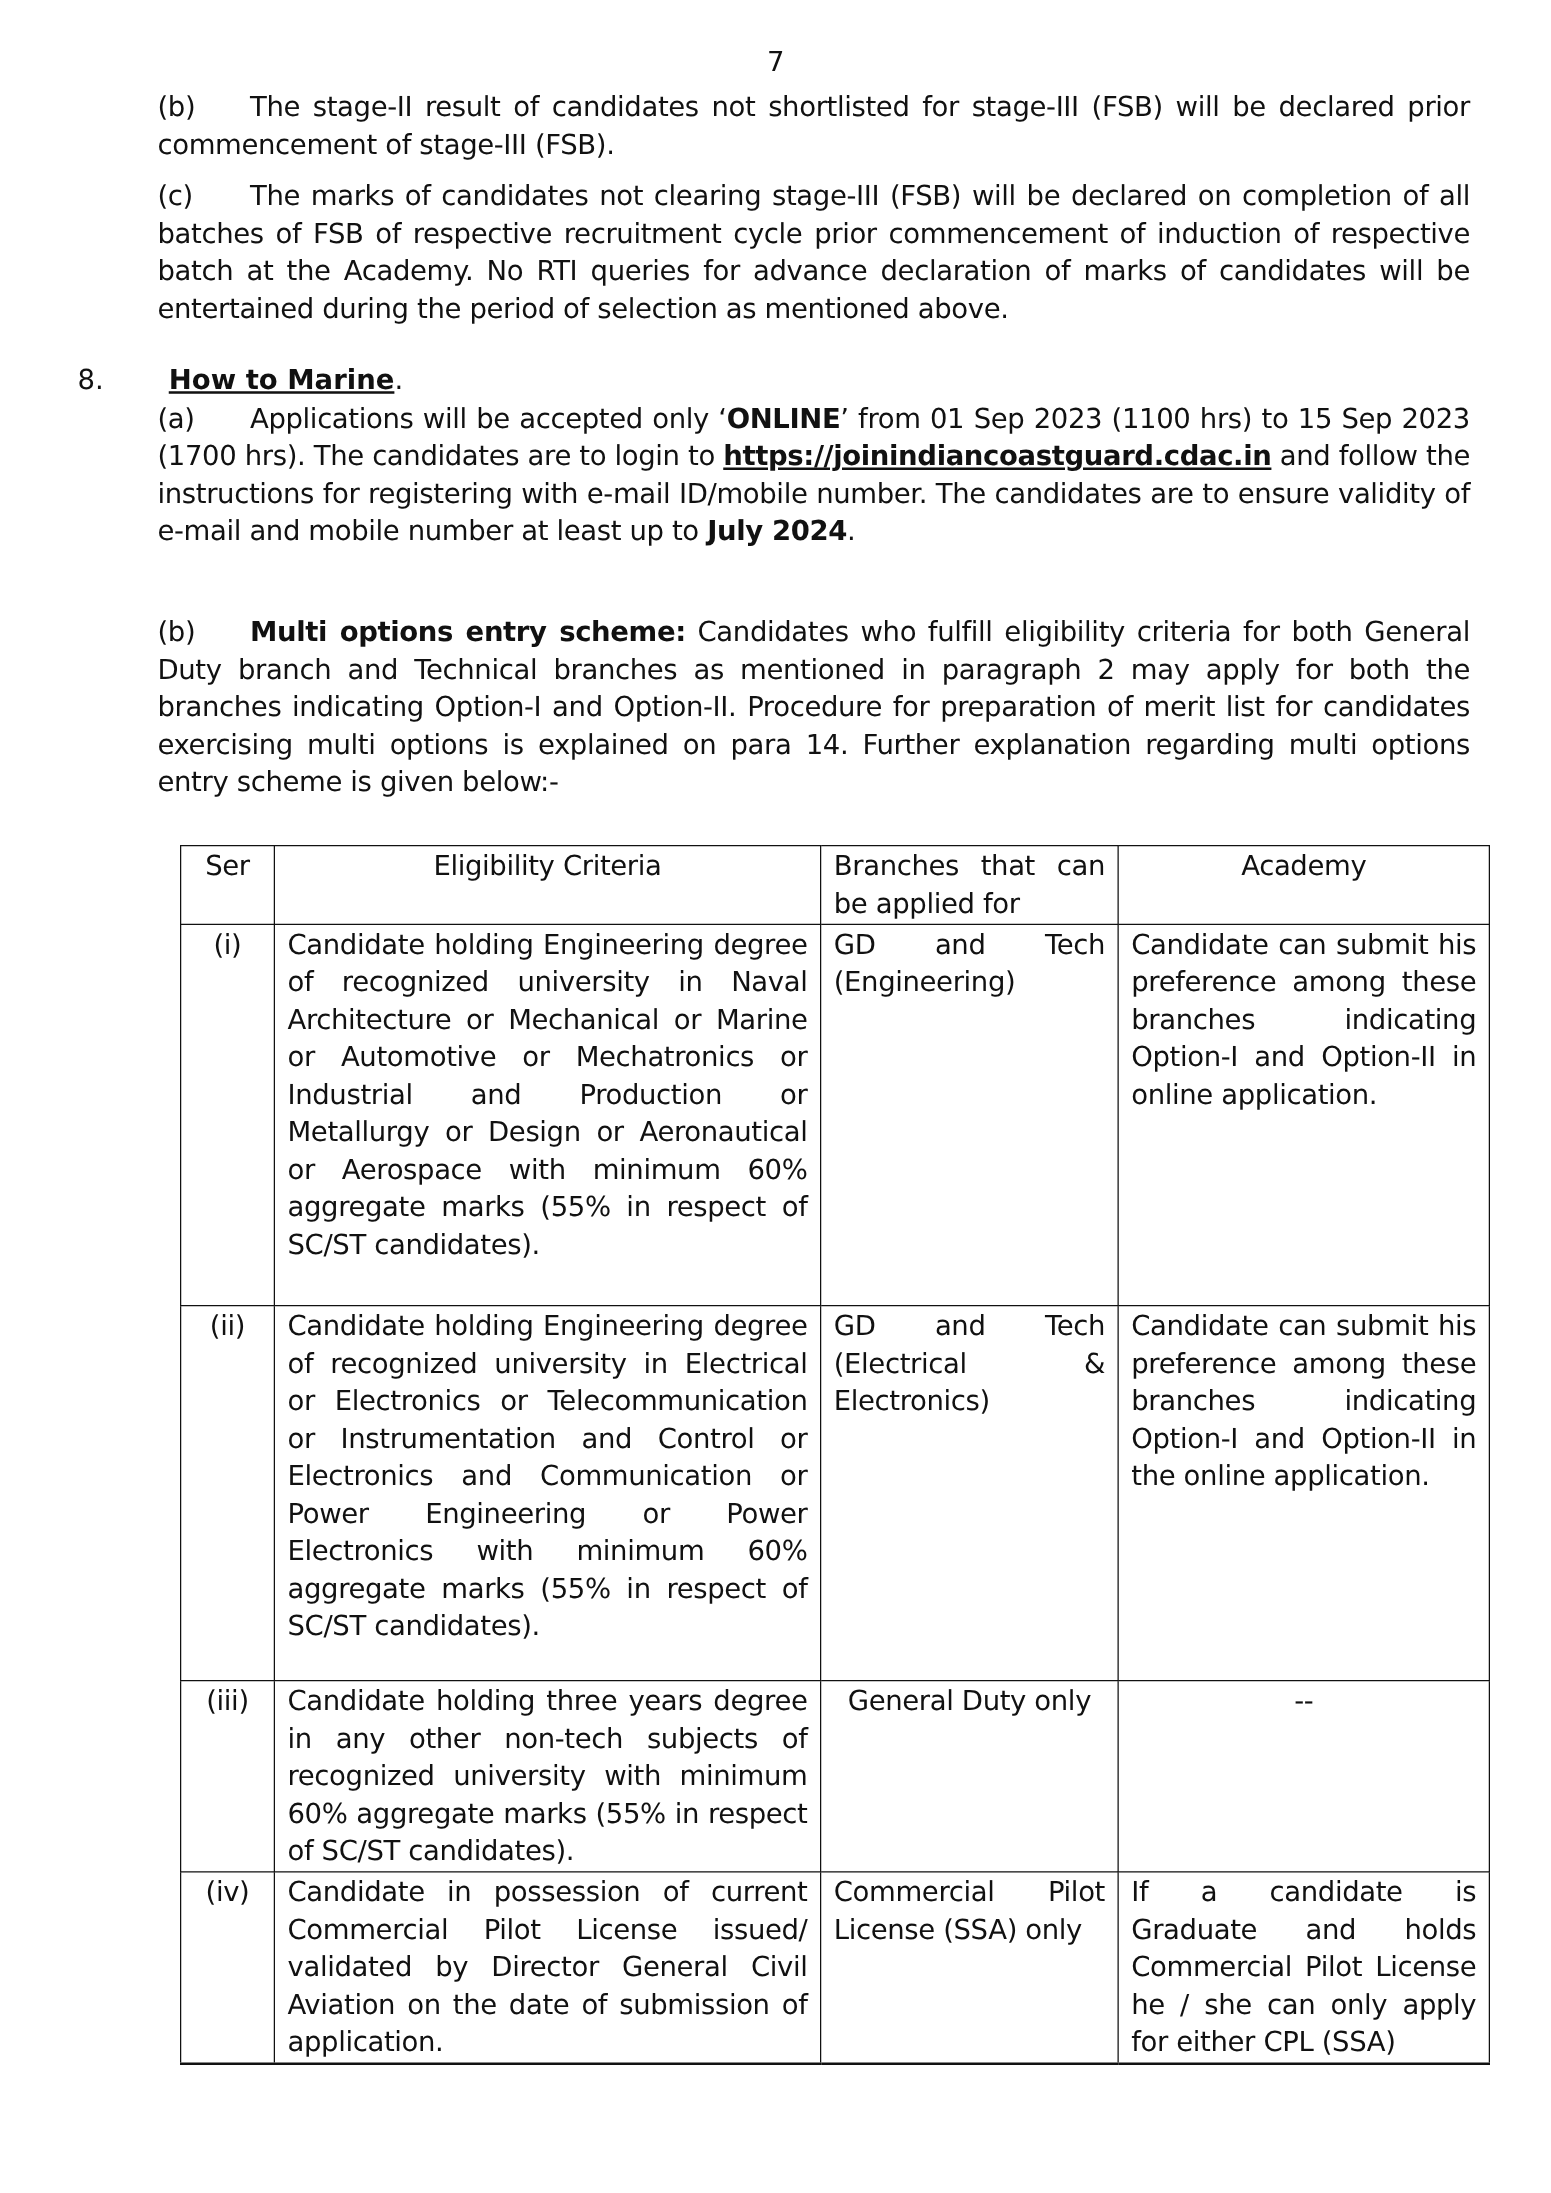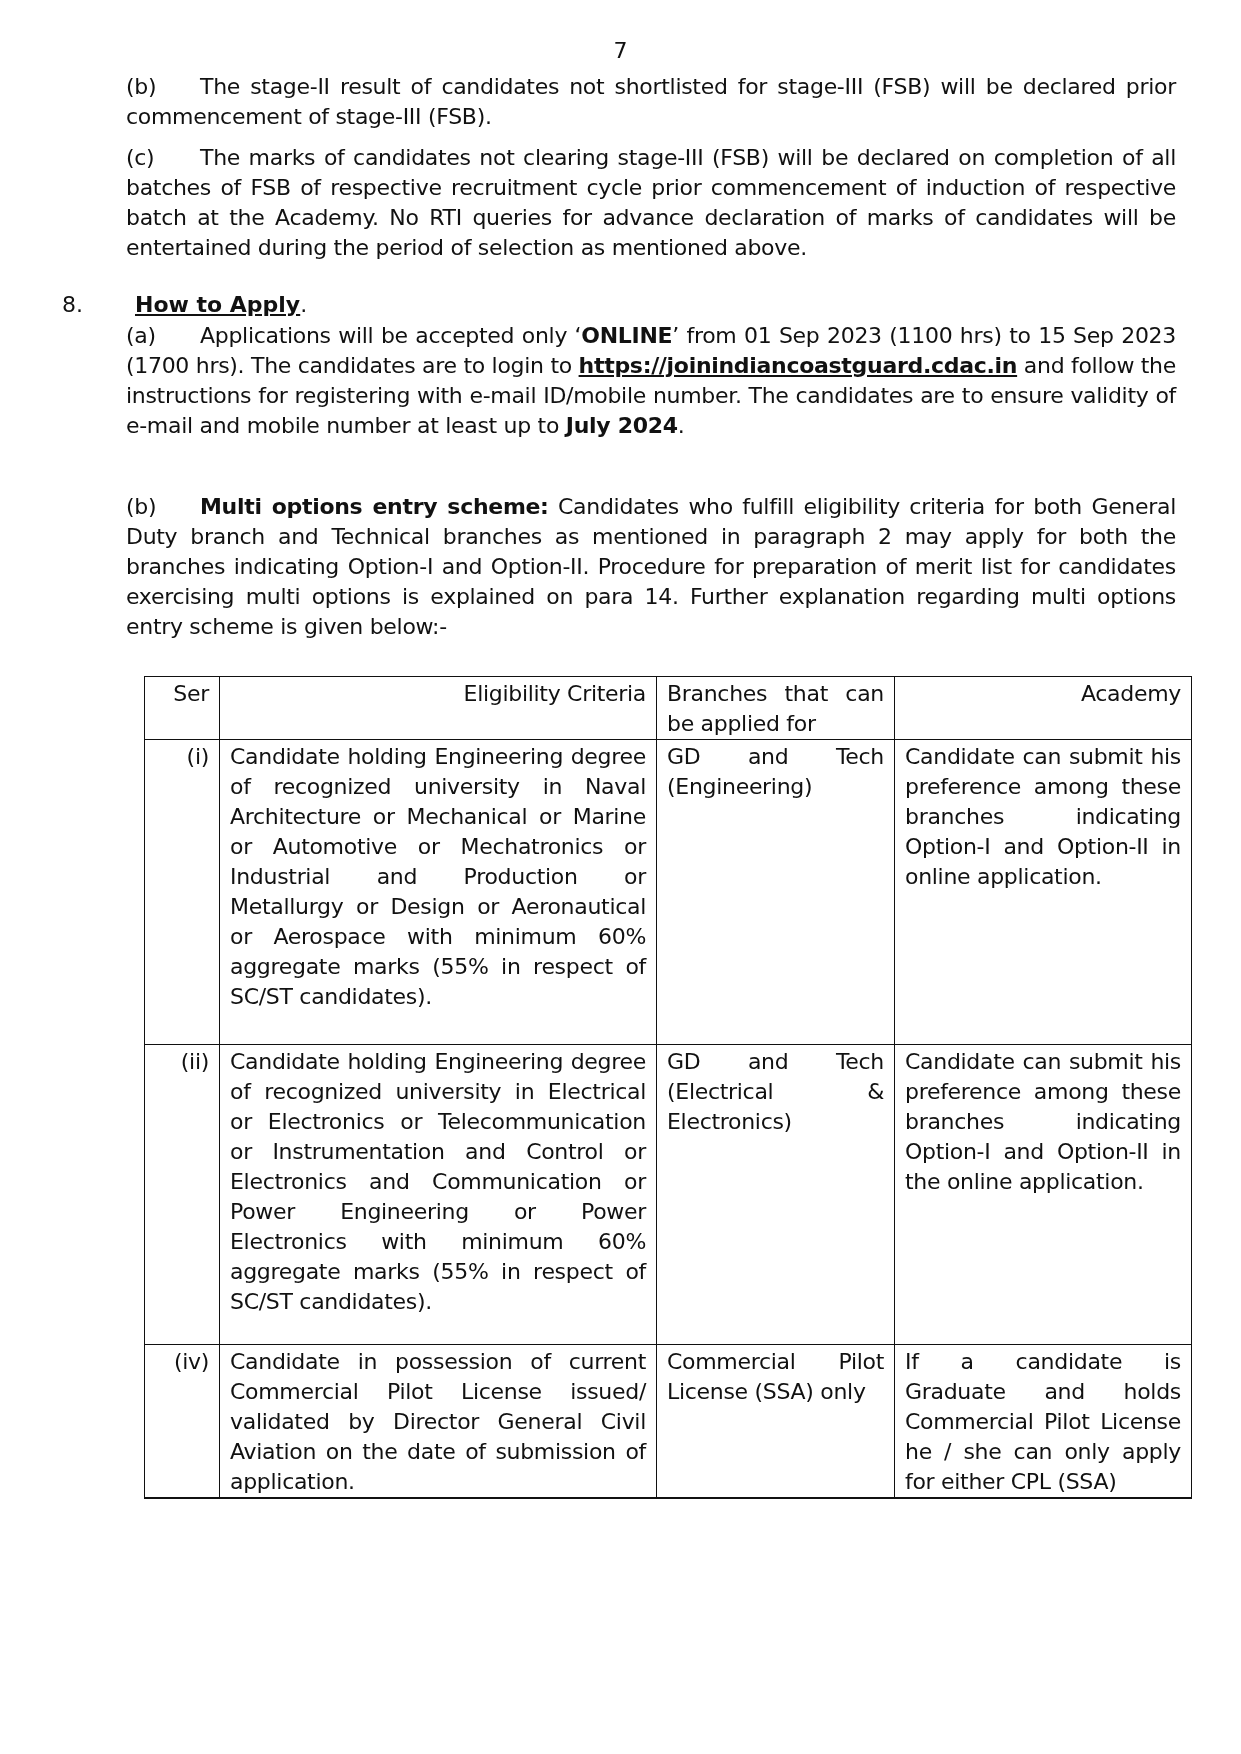--- a/index.html
+++ b/index.html
@@ -14,21 +14,21 @@
   .sec-num { position: absolute; left: 62px; top: 290px; }
   .sec-title { position: absolute; left: 135px; top: 290px; font-weight: bold; }
   .sec-title u { text-decoration: underline; }
   b { font-weight: bold; }
   a.link { color: #111; font-weight: bold; text-decoration: underline; margin-top: 21px; }
   table.elig {
     position: absolute; left: 144px; top: 676px; width: 1047px;
     border-collapse: collapse; table-layout: fixed; font-size: 22px; line-height: 30px; letter-spacing: -0.3px;
   }
   table.elig td, table.elig th {
-    border: 1.5px solid #111; vertical-align: top; padding: 2px 10px 0 10px; font-weight: normal; text-align: right;
+    border: 1.5px solid #111; vertical-align: top; padding: 2px 10px 0 10px; font-weight: normal; text-align: center;
   }
   table.elig td.just { text-align: justify; text-align-last: left; }
   table.elig thead th { padding-top: 2px; }
   col.c-ser { width: 75px; }
   col.c-crit { width: 437px; }
   col.c-branch { width: 238px; }
   col.c-rem { width: 297px; }
   table.elig tbody tr:last-child td { border-bottom: 2.5px solid #111; }
 </style>
 </head>
@@ -38,21 +38,21 @@
 
 <div class="para" style="top:72px;">
   <span class="label">(b)</span><span>The stage-II result of candidates not shortlisted for stage-III (FSB) will be declared prior commencement of stage-III (FSB).</span>
 </div>
 
 <div class="para" style="top:143px;">
   <span class="label">(c)</span><span>The marks of candidates not clearing stage-III (FSB) will be declared on completion of all batches of FSB of respective recruitment cycle prior commencement of induction of respective batch at the Academy. No RTI queries for advance declaration of marks of candidates will be entertained during the period of selection as mentioned above.</span>
 </div>
 
 <div class="sec-num">8.</div>
-<div class="sec-title"><u>How to Apply</u><span style="font-weight:normal">.</span></div>
+<div class="sec-title"><u>How to Marine</u><span style="font-weight:normal">.</span></div>
 
 <div class="para" style="top:321px;">
   <span class="label">(a)</span><span>Applications will be accepted only ‘</span><b>ONLINE</b><span>’ from 01 Sep 2023 (1100 hrs) to 15 Sep 2023 (1700 hrs). The candidates are to login to </span><a class="link">https://joinindiancoastguard.cdac.in</a><span> and follow the instructions for registering with e-mail ID/mobile number. The candidates are to ensure validity of e-mail and mobile number at least up to </span><b>July 2024</b><span>.</span>
 </div>
 
 <div class="para" style="top:492px;">
   <span class="label">(b)</span><b>Multi options entry scheme:</b><span> Candidates who fulfill eligibility criteria for both General Duty branch and Technical branches as mentioned in paragraph 2 may apply for both the branches indicating Option-I and Option-II. Procedure for preparation of merit list for candidates exercising multi options is explained on para 14. Further explanation regarding multi options entry scheme is given below:-</span>
 </div>
 
 <table class="elig">
@@ -76,20 +76,26 @@
       <td class="just">Candidate holding Engineering degree of recognized university in Naval Architecture or Mechanical or Marine or Automotive or Mechatronics or Industrial and Production or Metallurgy or Design or Aeronautical or Aerospace with minimum 60% aggregate marks (55% in respect of SC/ST candidates).</td>
       <td class="just">GD and Tech (Engineering)</td>
       <td class="just">Candidate can submit his preference among these branches indicating Option-I and Option-II in online application.</td>
     </tr>
     <tr style="height:300px;">
       <td>(ii)</td>
       <td class="just">Candidate holding Engineering degree of recognized university in Electrical or Electronics or Telecommunication or Instrumentation and Control or Electronics and Communication or Power Engineering or Power Electronics with minimum 60% aggregate marks (55% in respect of SC/ST candidates).</td>
       <td class="just">GD and Tech (Electrical &amp; Electronics)</td>
       <td class="just">Candidate can submit his preference among these branches indicating Option-I and Option-II in the online application.</td>
     </tr>
+    <tr style="height:152px;">
+      <td>(iii)</td>
+      <td class="just">Candidate holding three years degree in any other non-tech subjects of recognized university with minimum 60% aggregate marks (55% in respect of SC/ST candidates).</td>
+      <td>General Duty only</td>
+      <td>--</td>
+    </tr>
     <tr style="height:150px;">
       <td>(iv)</td>
       <td class="just">Candidate in possession of current Commercial Pilot License issued/ validated by Director General Civil Aviation on the date of submission of application.</td>
       <td class="just">Commercial Pilot License (SSA) only</td>
       <td class="just">If a candidate is Graduate and holds Commercial Pilot License he / she can only apply for either CPL (SSA)</td>
     </tr>
   </tbody>
 </table>
 
 </body></html>

